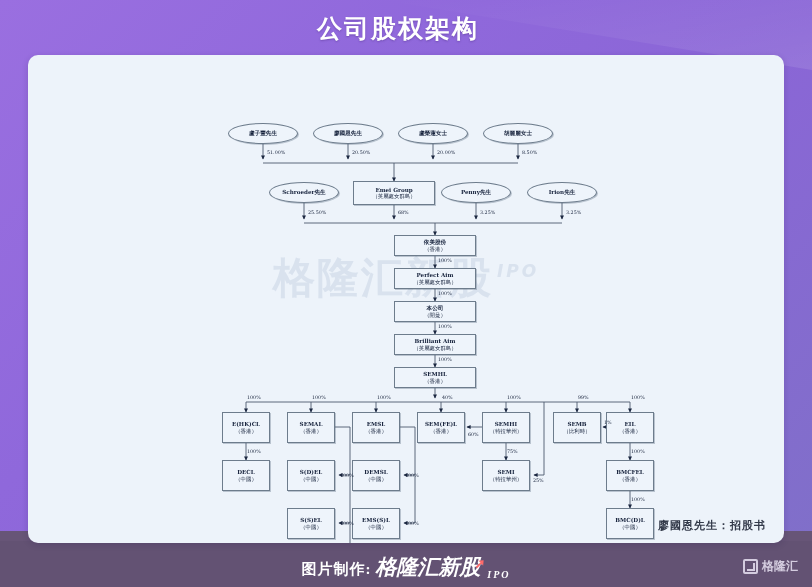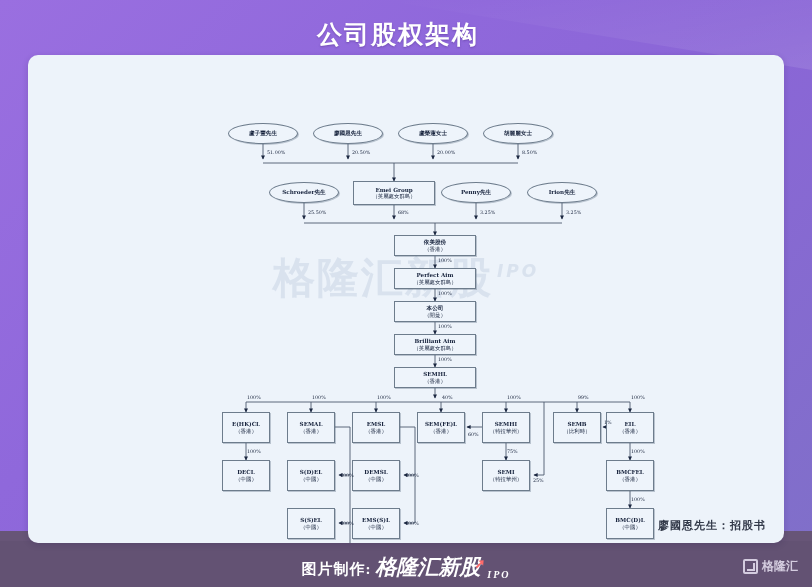--- a/index.html
+++ b/index.html
@@ -17,21 +17,21 @@
   .bg-diag{position:absolute;top:0;right:0;width:430px;height:70px;
       background:linear-gradient(to bottom right,rgba(255,255,255,0.00) 0%,rgba(255,255,255,0.10) 100%);
       clip-path:polygon(100% 0,100% 100%,0 0);}
   .bg-bottom{position:absolute;left:0;right:0;bottom:0;height:46px;background:#635273;}
   .bg-bottom2{position:absolute;left:0;right:0;bottom:46px;height:10px;background:#675577;}
 
   
   .title{position:absolute;top:12px;left:0;width:796px;text-align:center;
     color:#ffffff;font-size:25px;font-weight:bold;letter-spacing:2px;
     font-family:"DejaVu Sans","Liberation Sans",sans-serif;
-    text-shadow:0 1px 2px rgba(60,30,110,.35);margin-top:6px;}
+    text-shadow:0 1px 2px rgba(60,30,110,.35);}
 
   
   .card{position:absolute;left:28px;top:55px;width:756px;height:488px;
     background:#edf3fa;border-radius:10px;box-shadow:0 2px 6px rgba(40,20,80,.18);
     overflow:hidden;}
 
   
   .watermark{position:absolute;left:0;top:195px;width:756px;text-align:center;
     font-size:42px;font-weight:bold;color:#d9e2ee;letter-spacing:2px;
     font-family:"DejaVu Sans","Liberation Sans",sans-serif;

